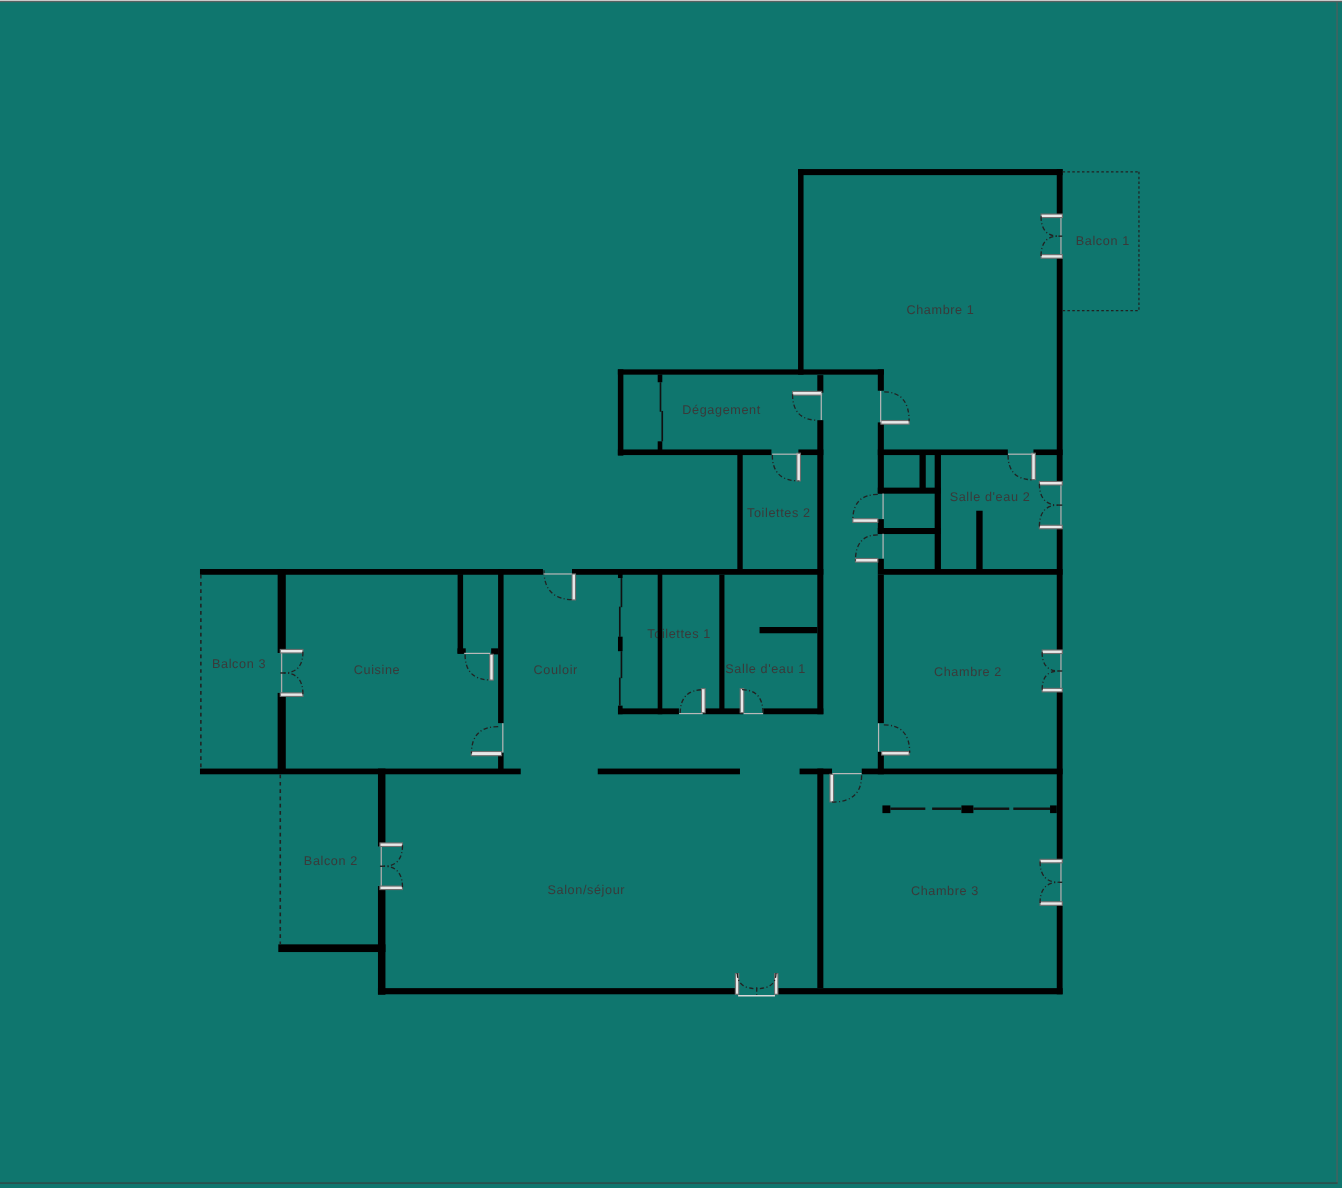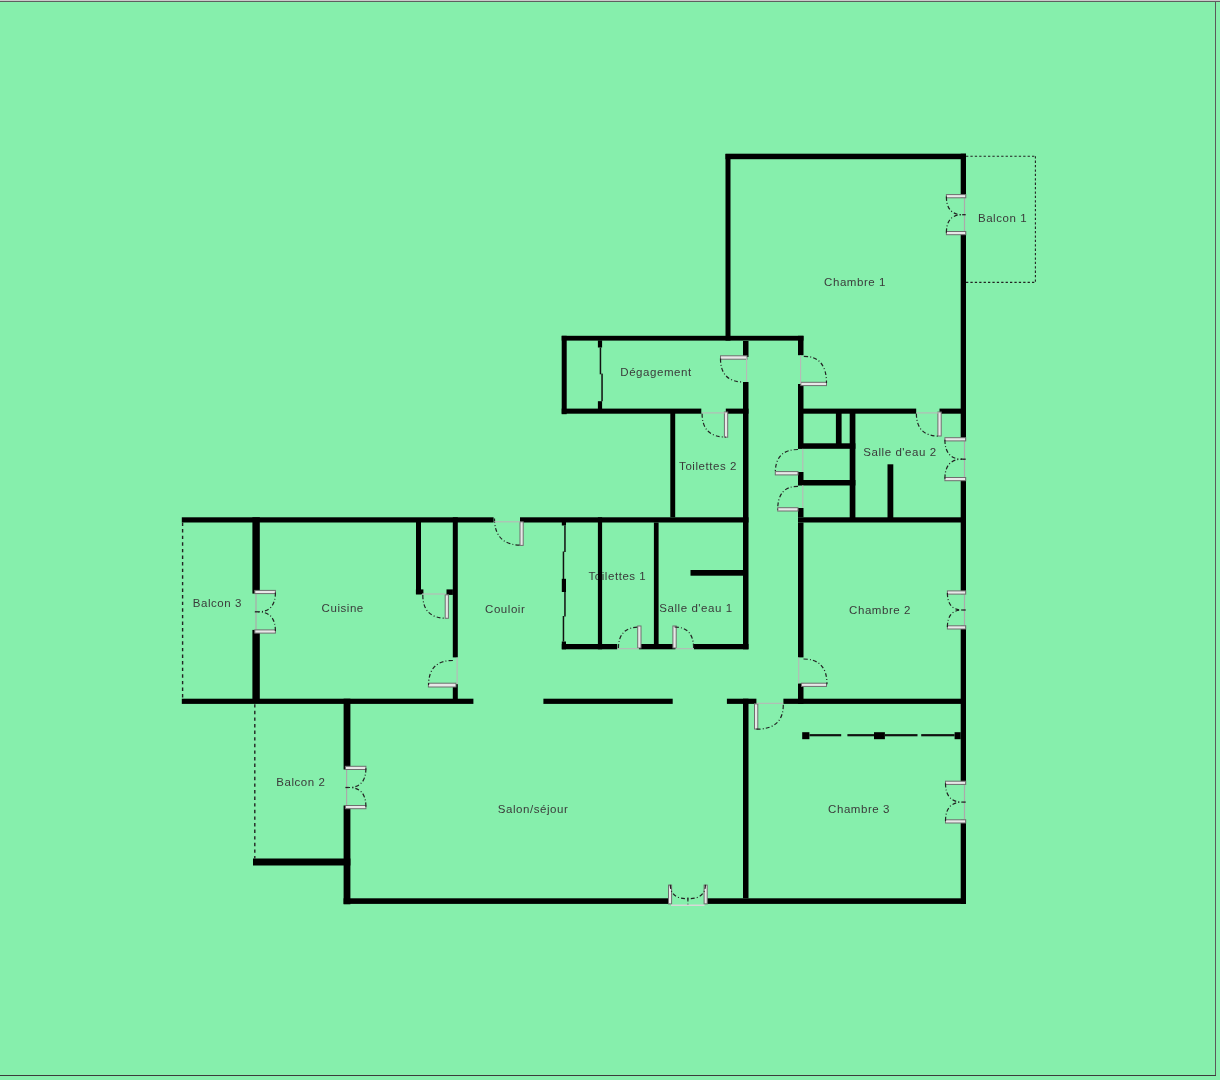--- a/index.html
+++ b/index.html
@@ -1,16 +1,16 @@
 <!DOCTYPE html>
 <html><head>
 <meta charset="utf-8">
 <style>
 html,body{margin:0;padding:0;background:#ffffff;width:1220px;height:1080px;overflow:hidden;}
-.frame{position:relative;width:1220px;height:1080px;background:#86efac;}
+.frame{position:relative;width:1220px;height:1080px;background:#0f766e;}
 .tbar1{position:absolute;left:0;top:0;width:1220px;height:1px;background:#c9c9c9;}
 .tbar2{position:absolute;left:0;top:1px;width:1220px;height:1.2px;background:#5f5f5f;}
 .rbar{position:absolute;left:1214.8px;top:2px;width:1.4px;height:1074.4px;background:#5a5a5a;}
 .bbar{position:absolute;left:0;top:1074.6px;width:1216.2px;height:1.6px;background:#3a3a3a;}
 </style>
 </head>
 <body>
 <div class="frame">
 <svg width="1220" height="1080" viewBox="0 0 1220 1080" xmlns="http://www.w3.org/2000/svg">
 <g font-family="Liberation Sans, sans-serif" font-size="11.5px" fill="#3a3a3a" letter-spacing="0.55">

